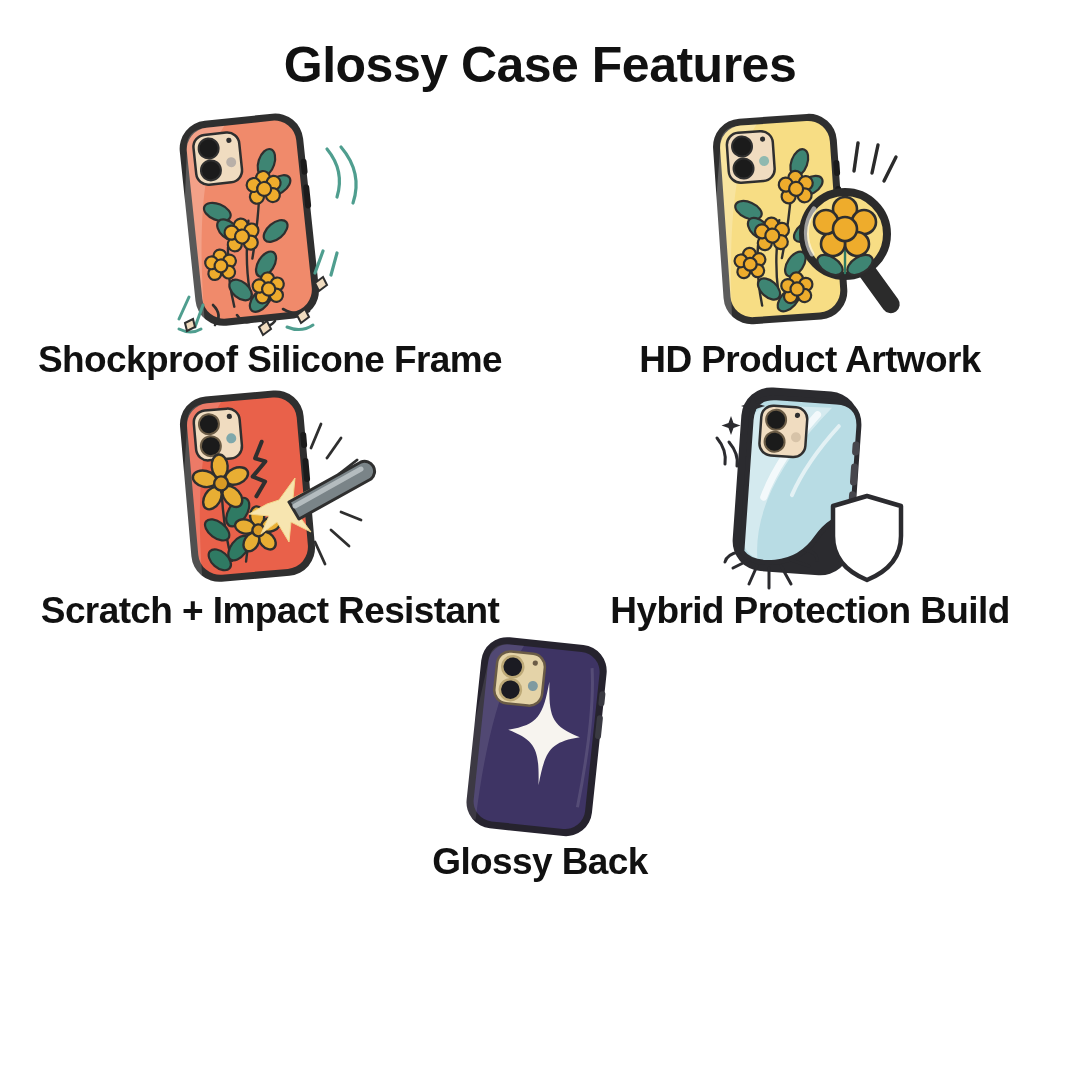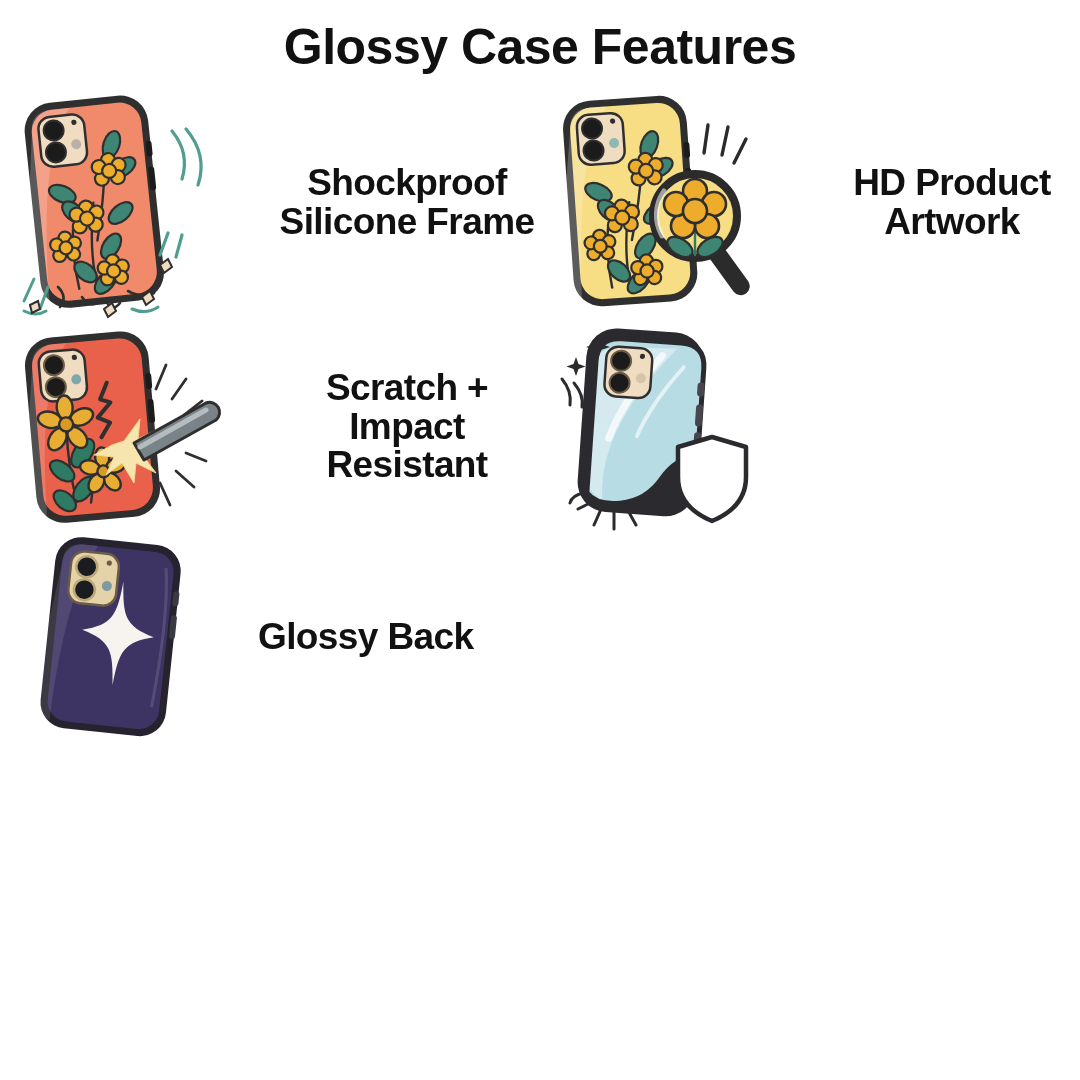--- a/index.html
+++ b/index.html
@@ -21,38 +21,37 @@
     position: relative;
     display: flex;
     flex-direction: column;
     align-items: center;
   }
   .page-title {
     font-size: 50px;
     font-weight: bold;
     letter-spacing: -0.5px;
     color: #111111;
-    margin-top: 20px;
+    margin-top: 38px;
     text-align: center;
     line-height: 1.1;
   }
   .feature-grid {
     width: 1080px;
     display: flex;
     flex-wrap: wrap;
     justify-content: center;
     margin-top: 8px;
   }
   .feature-cell {
     width: 540px;
     display: flex;
-    flex-direction: row;
+    flex-direction: column;
     align-items: center;
     justify-content: flex-start;
-    gap: 44px;
   }
   .feature-cell.full {
     width: 1052px;
   }
   .art-box {
     height: 238px;
     display: flex;
     align-items: center;
     justify-content: center;
     position: relative;
@@ -415,20 +414,21 @@
             <path d="M54 180 l-16 8"></path>
             <path d="M62 186 l-8 18"></path>
             <path d="M74 188 l0 20"></path>
             <path d="M86 186 l10 18"></path>
             <path d="M96 180 l18 6"></path>
             <path d="M44 172 q-12 2 -14 10"></path>
             <path d="M110 170 q12 2 12 10"></path>
           </g>
         </svg>
       </div>
+      <div class="feature-label">Hybrid Protection Build</div>
     </div>
 
     <div class="feature-cell full">
       <div class="art-box tall">
         <svg width="200" height="206" viewBox="0 0 200 206">
           <g transform="rotate(6 100 100)">
             <rect x="34" y="8" width="126" height="192" rx="26" fill="#26232e"></rect>
             <rect x="41" y="15" width="112" height="178" rx="20" fill="#3e3464"></rect>
             <path d="M41 35 q0-20 20-20 h14 q-28 56 -30 178 q-20 -2 -20 -20 z" fill="#ffffff" opacity="0.10"></path>
             <path d="M145 30 q8 50 0 140" stroke="#ffffff" stroke-width="3" opacity="0.12" fill="none"></path>

